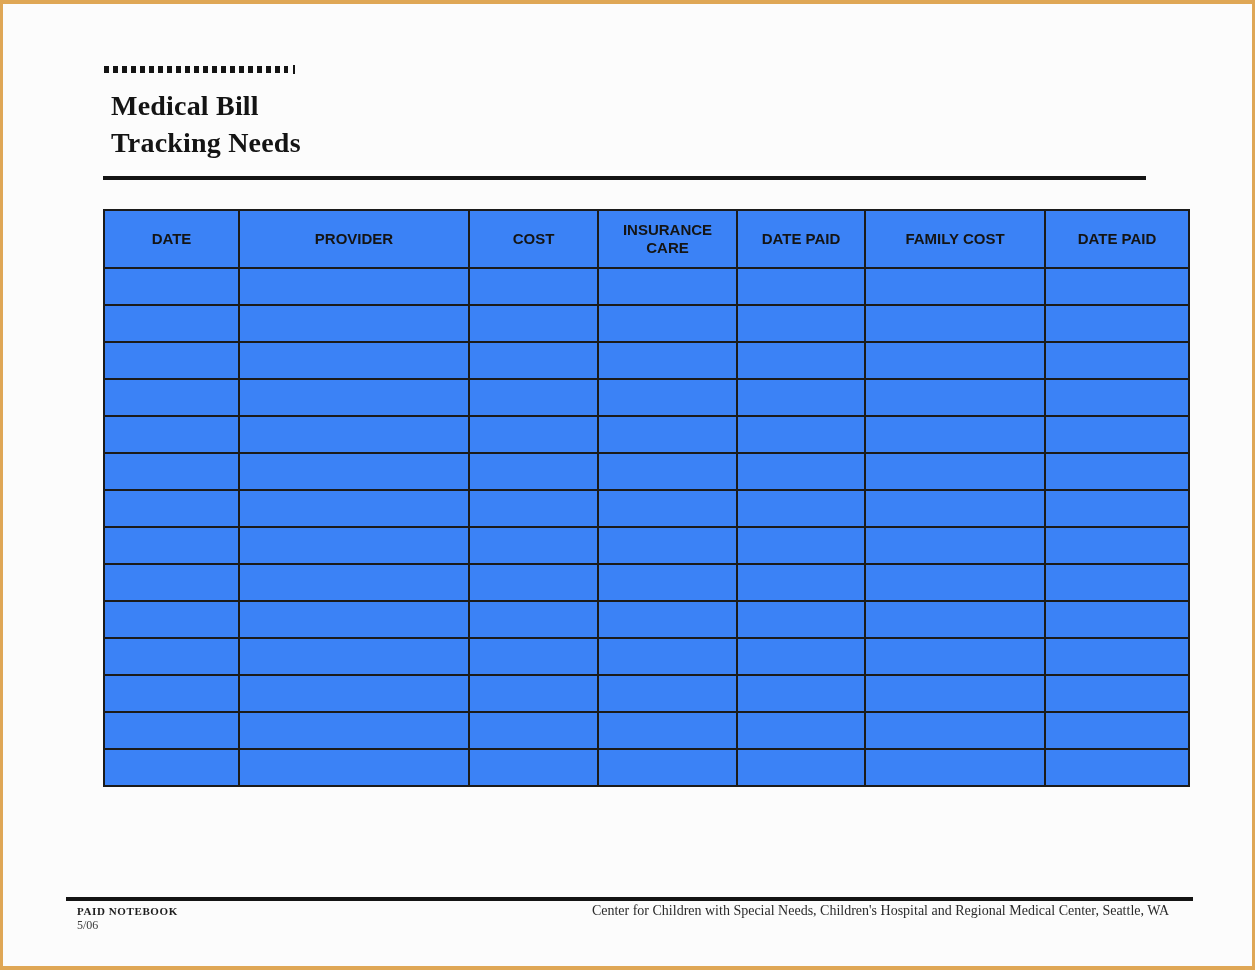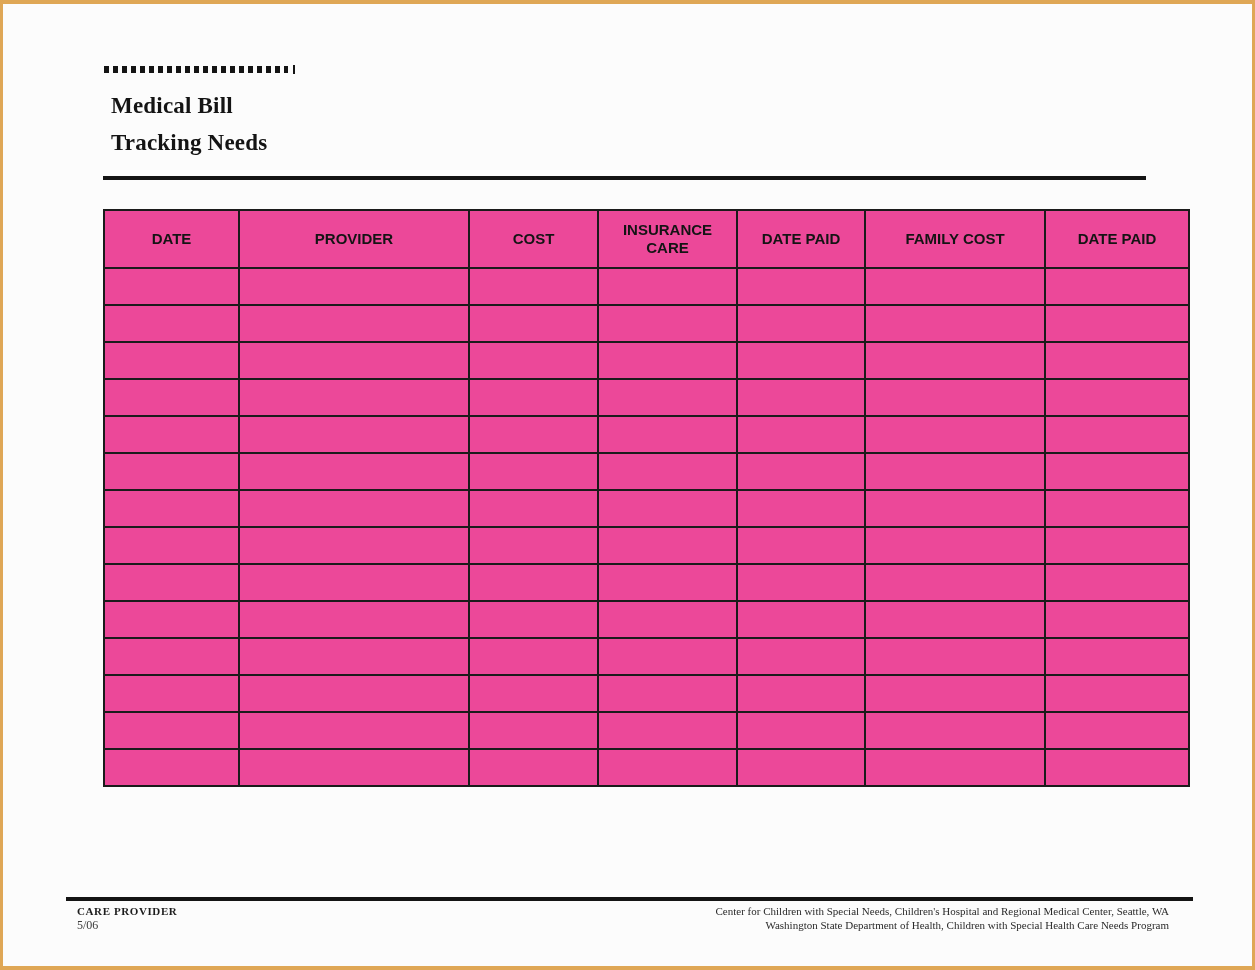--- a/index.html
+++ b/index.html
@@ -36,21 +36,21 @@
     height: 9px;
     background: #141414;
   }
   .title {
     position: absolute;
     left: 108px;
     top: 83px;
     margin: 0;
     font-family: "Liberation Serif", "DejaVu Serif", serif;
     font-weight: 700;
-    font-size: 23px;
+    font-size: 28px;
     line-height: 37px;
     color: #141414;
     letter-spacing: 0.2px;
   }
   .title span { display: block; }
   .title-rule {
     position: absolute;
     left: 100px;
     top: 172px;
     width: 1043px;
@@ -58,21 +58,21 @@
     background: #141414;
   }
   
   table.grid {
     position: absolute;
     left: 100px;
     top: 205px;
     width: 1085px;
     border-collapse: collapse;
     table-layout: fixed;
-    background: #ec4899;
+    background: #3b82f6;
   }
   table.grid th, table.grid td {
     border: 2px solid #1b1b1b;
     padding: 0;
   }
   table.grid th {
     height: 56px;
     font-family: "Liberation Sans", "DejaVu Sans", sans-serif;
     font-weight: 700;
     font-size: 15px;
@@ -109,21 +109,21 @@
   .footer-left .ver {
     font-size: 12px;
     margin-top: 1px;
     color: #3a3a3a;
   }
   .footer-right {
     position: absolute;
     right: 83px;
     top: 900px;
     text-align: right;
-    font-size: 11px;
+    font-size: 14px;
     line-height: 14px;
     color: #2a2a2a;
     width: 760px;
   }
 </style>
 </head>
 <body>
 
 <div class="page" id="page" style="border-color: rgb(223, 167, 86); background: rgb(252, 252, 252);">
 
@@ -284,22 +284,21 @@
           <td></td>
           <td></td>
           <td></td>
         </tr>
       </tbody>
   </table>
 
   <div class="footer-bar"></div>
 
   <div class="footer-left">
-    <div class="org">CARE PROVIDER</div>
+    <div class="org">PAID NOTEBOOK</div>
     <div class="ver">5/06</div>
   </div>
 
   <div class="footer-right">
     <div>Center for Children with Special Needs, Children's Hospital and Regional Medical Center, Seattle, WA</div>
-    <div>Washington State Department of Health, Children with Special Health Care Needs Program</div>
   </div>
 
 </div>
 
 </body></html>

